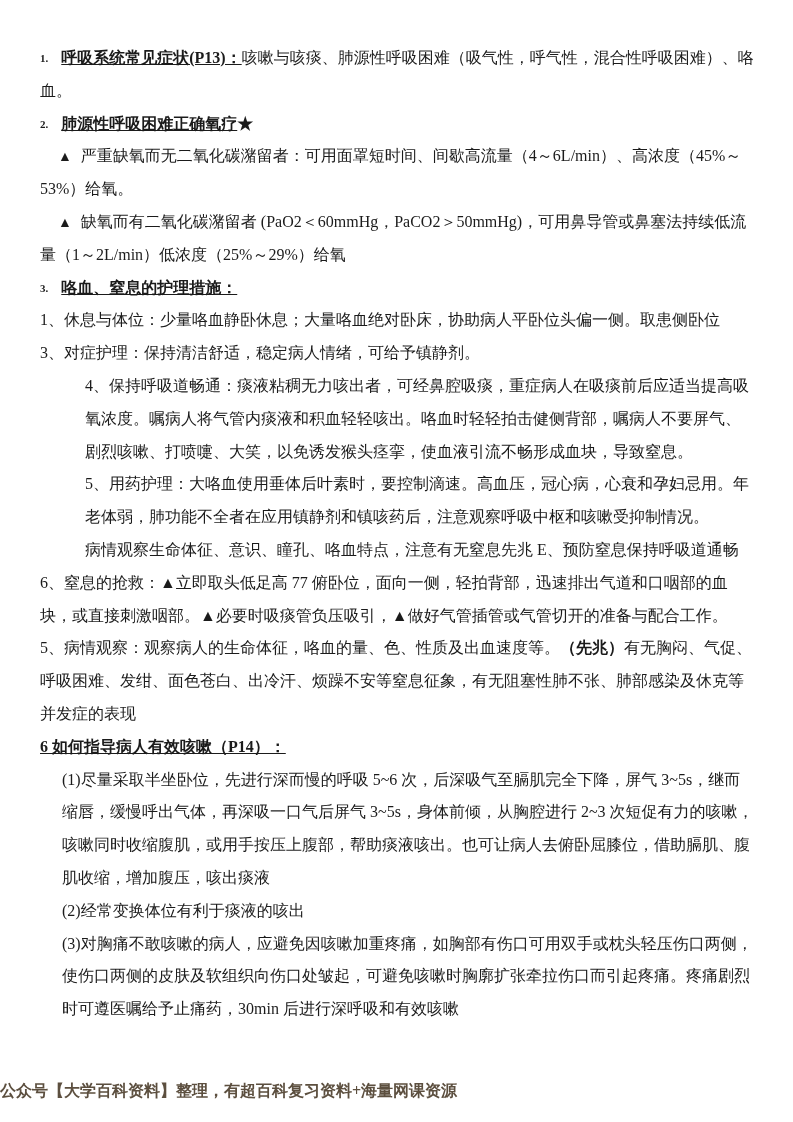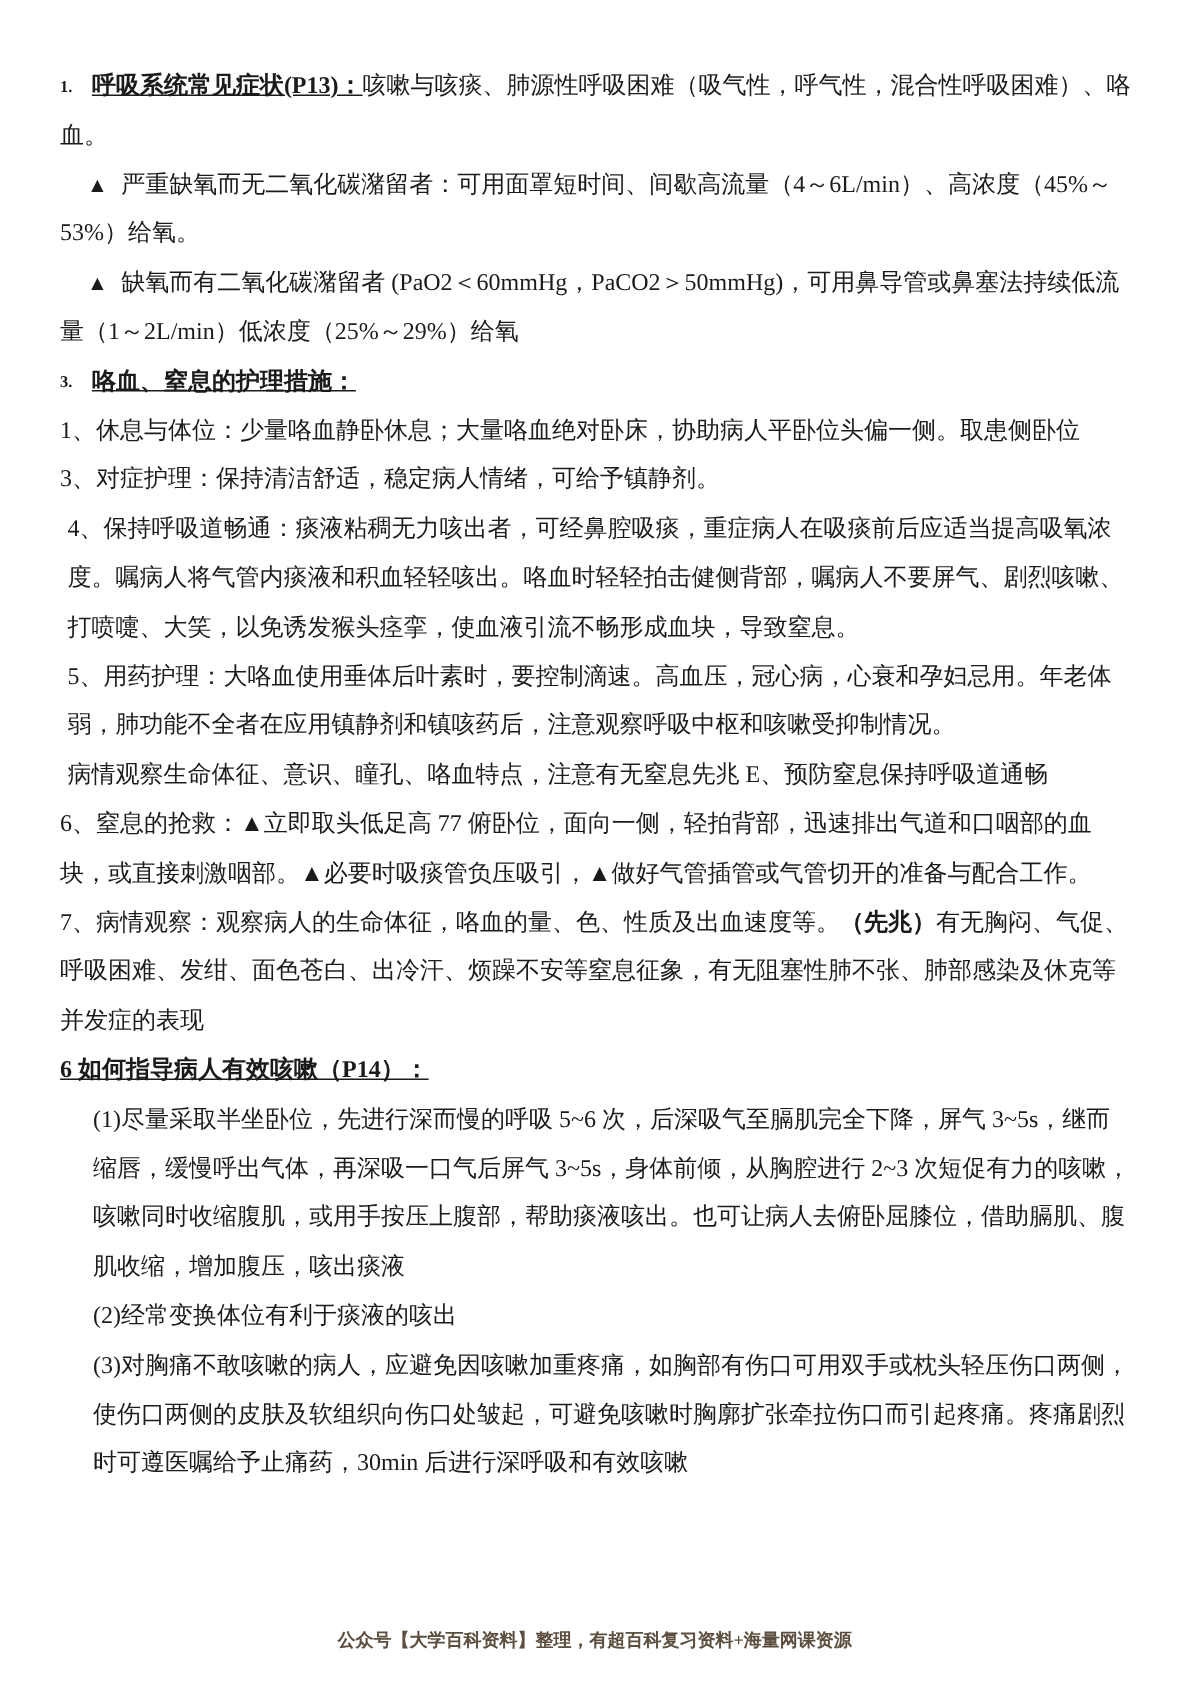--- a/index.html
+++ b/index.html
@@ -36,67 +36,70 @@
     text-decoration: underline;
     margin-top: 47px;
   }
   .h-star { font-weight: 700; }
   .h-body { font-weight: 400; }
   
   .tri { text-indent: 18px; }
   .tri .bullet { margin-right: 9px; font-size: 14px; }
   
   .para { text-indent: 0; }
-  .para-sm-indent { padding-left: 5px; }
+  .para-sm-indent { padding-left: 5px; margin-left: 40px; }
   .bold { font-weight: 700; }
   
   .step { padding-left: 22px; }
   
   .sec-head { font-weight: 700; text-decoration: underline; }
   .footer {
     position: absolute;
     left: 0;
     right: 0;
     bottom: 20px;
-    text-align: center;
-    font-size: 12px;
+    text-align: left;
+    font-size: 16px;
     font-weight: 700;
     color: #5c4f3f;
   }
 </style>
 </head>
 <body>
 
 <div class="page">
 
   <div class="block">
     <span class="h-num">1.</span><span class="h-title">呼吸系统常见症状(P13)：</span><span class="h-body">咳嗽与咳痰、肺源性呼吸困难（吸气性，呼气性，混合性呼吸困难）、咯血。</span>
   </div>
 
+  <div class="block">
+    <span class="h-num">2.</span><span class="h-title">肺源性呼吸困难正确氧疗</span><span class="h-star">★</span>
+  </div>
 
   <div class="block tri">
     <span class="bullet">▲</span><span>严重缺氧而无二氧化碳潴留者：可用面罩短时间、间歇高流量（4～6L/min）、高浓度（45%～53%）给氧。</span>
   </div>
   <div class="block tri">
     <span class="bullet">▲</span><span>缺氧而有二氧化碳潴留者 (PaO2＜60mmHg，PaCO2＞50mmHg)，可用鼻导管或鼻塞法持续低流量（1～2L/min）低浓度（25%～29%）给氧</span>
   </div>
 
   <div class="block">
     <span class="h-num">3.</span><span class="h-title">咯血、窒息的护理措施：</span>
   </div>
 
   <div class="block para"><span>1、休息与体位：少量咯血静卧休息；大量咯血绝对卧床，协助病人平卧位头偏一侧。取患侧卧位</span></div>
   <div class="block para"><span>3、对症护理：保持清洁舒适，稳定病人情绪，可给予镇静剂。</span></div>
   <div class="block para para-sm-indent"><span>4、保持呼吸道畅通：痰液粘稠无力咳出者，可经鼻腔吸痰，重症病人在吸痰前后应适当提高吸氧浓度。嘱病人将气管内痰液和积血轻轻咳出。咯血时轻轻拍击健侧背部，嘱病人不要屏气、剧烈咳嗽、打喷嚏、大笑，以免诱发猴头痉挛，使血液引流不畅形成血块，导致窒息。</span></div>
   <div class="block para para-sm-indent"><span>5、用药护理：大咯血使用垂体后叶素时，要控制滴速。高血压，冠心病，心衰和孕妇忌用。年老体弱，肺功能不全者在应用镇静剂和镇咳药后，注意观察呼吸中枢和咳嗽受抑制情况。</span></div>
   <div class="block para para-sm-indent"><span>病情观察生命体征、意识、瞳孔、咯血特点，注意有无窒息先兆 E、预防窒息保持呼吸道通畅</span></div>
   <div class="block para"><span>6、窒息的抢救：▲立即取头低足高 77 俯卧位，面向一侧，轻拍背部，迅速排出气道和口咽部的血块，或直接刺激咽部。▲必要时吸痰管负压吸引，▲做好气管插管或气管切开的准备与配合工作。</span></div>
 
   <div class="block para">
-    <span>7、病情观察：观察病人的生命体征，咯血的量、色、性质及出血速度等。</span><span class="bold">（先兆）</span><span>有无胸闷、气促、呼吸困难、发绀、面色苍白、出冷汗、烦躁不安等窒息征象，有无阻塞性肺不张、肺部感染及休克等并发症的表现</span>
+    <span>5、病情观察：观察病人的生命体征，咯血的量、色、性质及出血速度等。</span><span class="bold">（先兆）</span><span>有无胸闷、气促、呼吸困难、发绀、面色苍白、出冷汗、烦躁不安等窒息征象，有无阻塞性肺不张、肺部感染及休克等并发症的表现</span>
   </div>
 
   <div class="block">
     <span class="sec-head">6 如何指导病人有效咳嗽（P14）：</span>
   </div>
 
   <div class="block step"><span>(1)尽量采取半坐卧位，先进行深而慢的呼吸 5~6 次，后深吸气至膈肌完全下降，屏气 3~5s，继而缩唇，缓慢呼出气体，再深吸一口气后屏气 3~5s，身体前倾，从胸腔进行 2~3 次短促有力的咳嗽，咳嗽同时收缩腹肌，或用手按压上腹部，帮助痰液咳出。也可让病人去俯卧屈膝位，借助膈肌、腹肌收缩，增加腹压，咳出痰液</span></div>
   <div class="block step"><span>(2)经常变换体位有利于痰液的咳出</span></div>
   <div class="block step"><span>(3)对胸痛不敢咳嗽的病人，应避免因咳嗽加重疼痛，如胸部有伤口可用双手或枕头轻压伤口两侧，使伤口两侧的皮肤及软组织向伤口处皱起，可避免咳嗽时胸廓扩张牵拉伤口而引起疼痛。疼痛剧烈时可遵医嘱给予止痛药，30min 后进行深呼吸和有效咳嗽</span></div>
 

